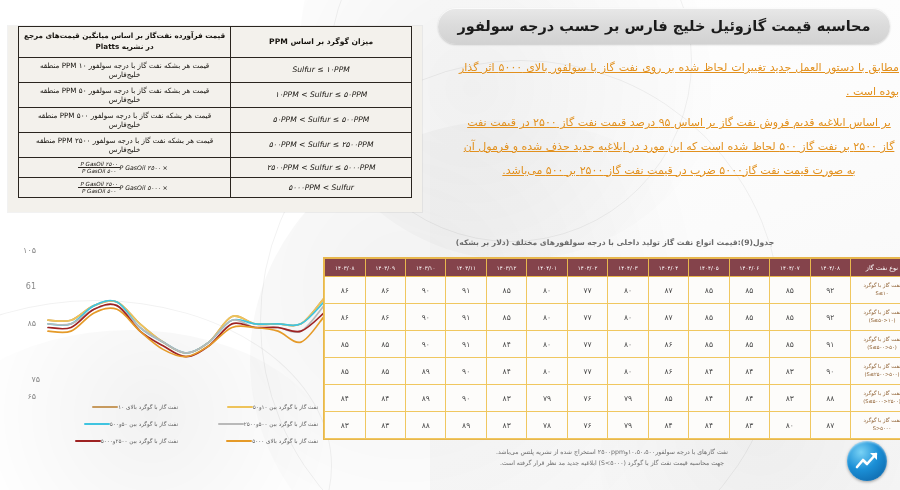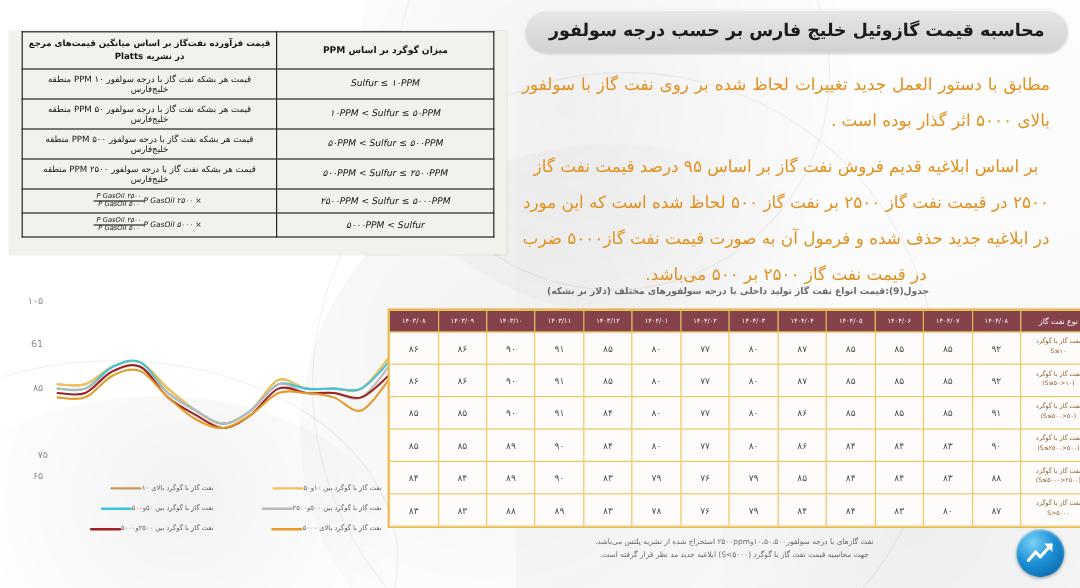--- a/index.html
+++ b/index.html
@@ -49,23 +49,23 @@
     box-shadow:0 1px 2px rgba(0,0,0,0.18), inset 0 1px 0 rgba(255,255,255,0.8);
     display:flex;align-items:center;justify-content:center;
   }
   .title-pill span{
     font-size:14.5px;font-weight:bold;color:#1b1b1b;
     letter-spacing:0px;direction:rtl;
   }
 
   
   .body-text{
-    position:absolute;left:435px;top:56px;width:440px;
+    position:absolute;left:459px;top:56px;width:440px;
     direction:rtl;text-align:justify;
-    color:#e2901d;font-size:14px;line-height:2.15;
+    color:#e2901d;font-size:11px;line-height:2.15;text-decoration:underline;
   }
   .body-text p{margin:0 0 8px 0;}
   .body-text p:last-child{margin-bottom:0;text-align:center;}
   .p-center{text-align:center !important;}
 
   
   .doc{
     position:absolute;left:8px;top:26px;width:414px;height:186px;
     background:#f3f1ec;
     box-shadow:0 0 0 1px rgba(0,0,0,0.05);

